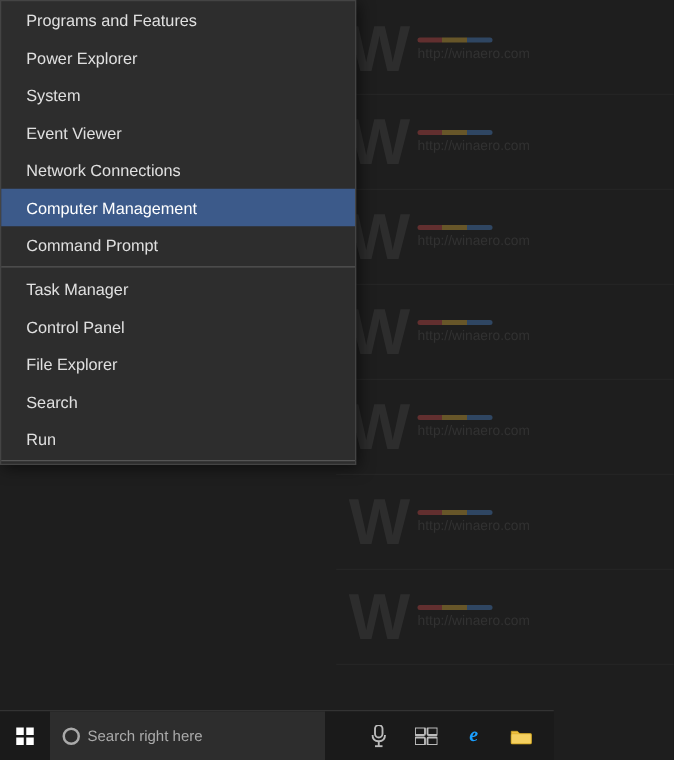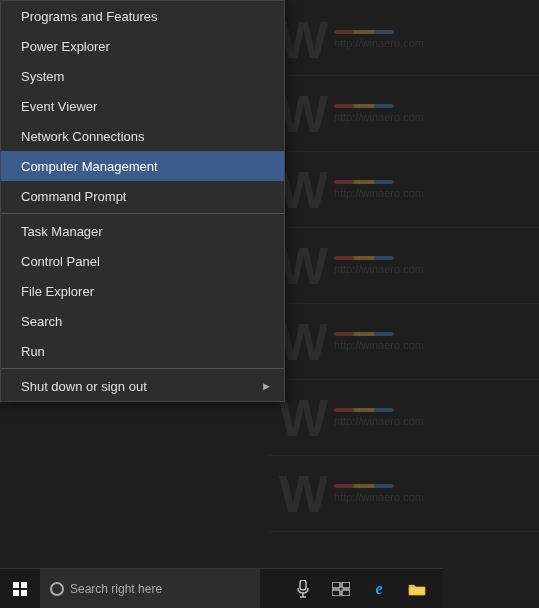--- a/index.html
+++ b/index.html
@@ -283,24 +283,20 @@
     </div>
     <div class="menu-item">
       <span>Search</span>
     </div>
     <div class="menu-item">
       <span>Run</span>
     </div>
 
     <div class="menu-separator"></div>
 
-    <div class="menu-item">
-      <span>Shut down or sign out</span>
-      <span class="arrow">►</span>
-    </div>
 
   </div>
 
 </div>
 
 <div class="taskbar">
 
   <div class="taskbar-start">
     <div class="start-icon">
       <div></div>

